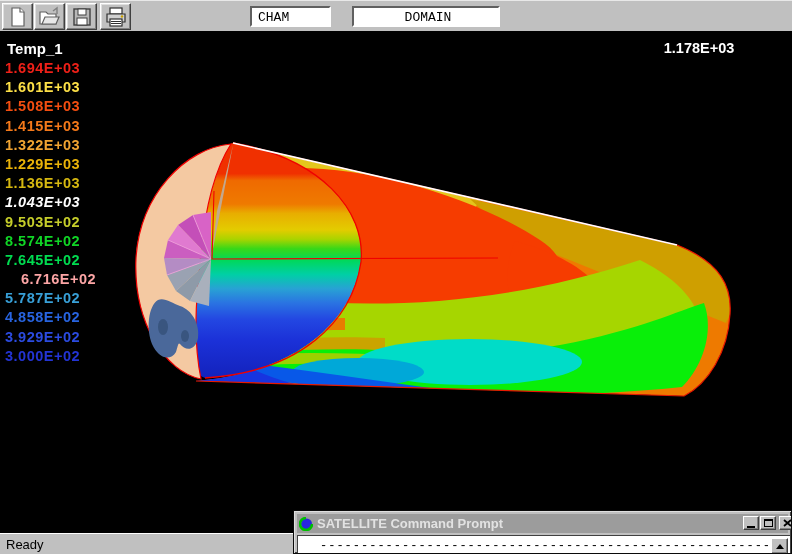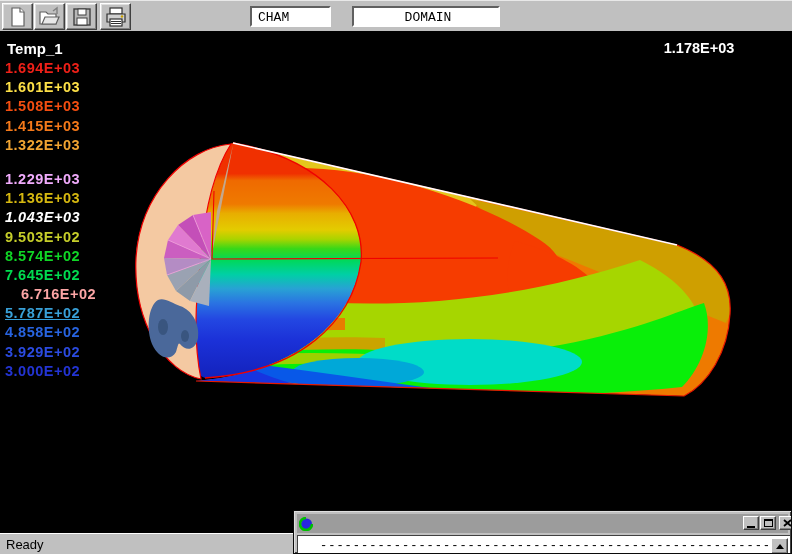--- a/index.html
+++ b/index.html
@@ -169,48 +169,49 @@
     </svg>
 
     <div class="var-label">Temp_1</div>
 
     <div class="legend">
       <div class="legend-entry" style="color: rgb(239, 32, 24);">1.694E+03</div>
       <div class="legend-entry" style="color: #fde047;">1.601E+03</div>
       <div class="legend-entry" style="color: rgb(244, 78, 16);">1.508E+03</div>
       <div class="legend-entry" style="color: rgb(244, 121, 26);">1.415E+03</div>
       <div class="legend-entry" style="color: rgb(240, 164, 50);">1.322E+03</div>
-      <div class="legend-entry" style="color: #f0abfc; margin-top: 15px;">1.229E+03</div>
+      <div class="legend-entry" style="color: #eab308;">1.229E+03</div>
       <div class="legend-entry" style="color: rgb(214, 184, 16);">1.136E+03</div>
       <div class="legend-entry" style="color: #ffffff; font-style: italic;">1.043E+03</div>
       <div class="legend-entry" style="color: rgb(198, 206, 42);">9.503E+02</div>
       <div class="legend-entry" style="color: rgb(16, 214, 38);">8.574E+02</div>
       <div class="legend-entry" style="color: rgb(0, 220, 80);">7.645E+02</div>
       <div class="legend-entry" style="color: #fca5a5; margin-left: 16px;">6.716E+02</div>
-      <div class="legend-entry" style="color: rgb(56, 160, 216); text-decoration: underline;">5.787E+02</div>
+      <div class="legend-entry" style="color: rgb(56, 160, 216);">5.787E+02</div>
       <div class="legend-entry" style="color: rgb(40, 100, 224);">4.858E+02</div>
       <div class="legend-entry" style="color: rgb(43, 75, 224);">3.929E+02</div>
       <div class="legend-entry" style="color: rgb(35, 52, 212);">3.000E+02</div>
     </div>
 
     <div class="probe">
       <div>1.178E+03</div>
     </div>
   </div>
 
   <div class="statusbar">
     <span>Ready</span>
   </div>
 
   <div class="cmdwin">
     <div class="cmd-title">
       <svg width="14" height="14" viewBox="0 0 14 14">
         <circle cx="7.5" cy="7" r="5.5" fill="#2828e0"></circle>
         <path d="M7,1 A6,6 0 1 0 13,7" fill="none" stroke="#00c000" stroke-width="2.6"></path>
       </svg>
+      <span class="cmd-title-text">SATELLITE Command Prompt</span>
       <button class="winbtn" style="left:446px;">
         <span class="glyph-min"></span>
       </button>
       <button class="winbtn" style="left:463px;">
         <span class="glyph-max"></span>
       </button>
       <button class="winbtn" style="left:482px;">
         <svg width="9" height="8" viewBox="0 0 9 8">
           <path d="M1,1 L8,7 M8,1 L1,7" stroke="#000" stroke-width="1.8"></path>
         </svg>

